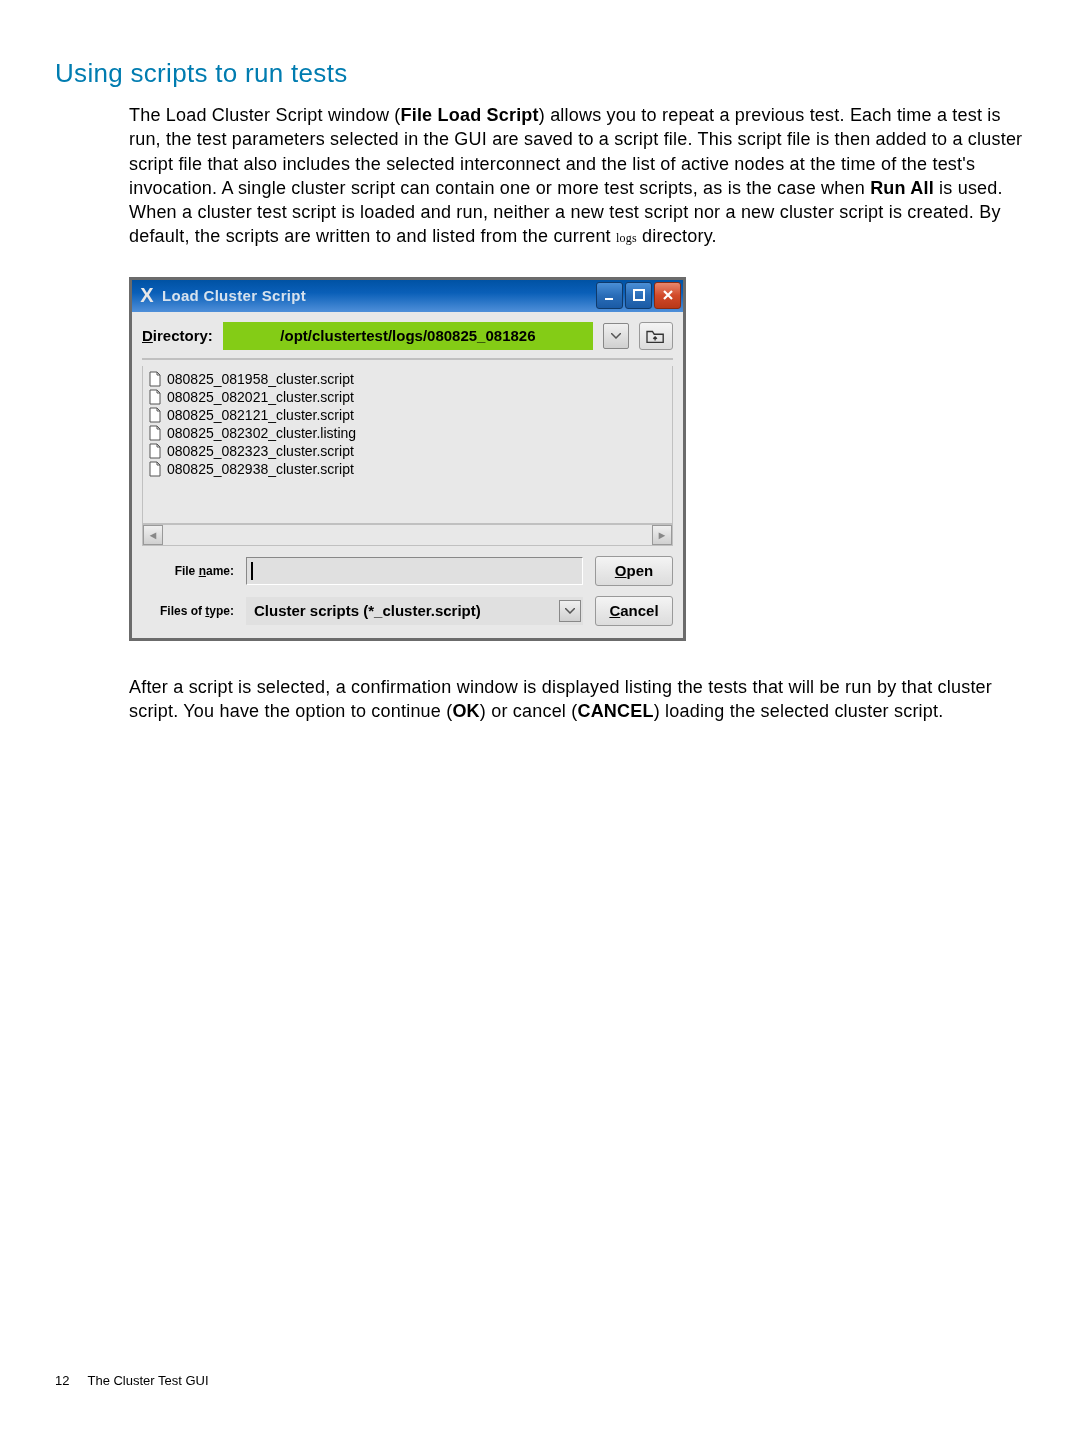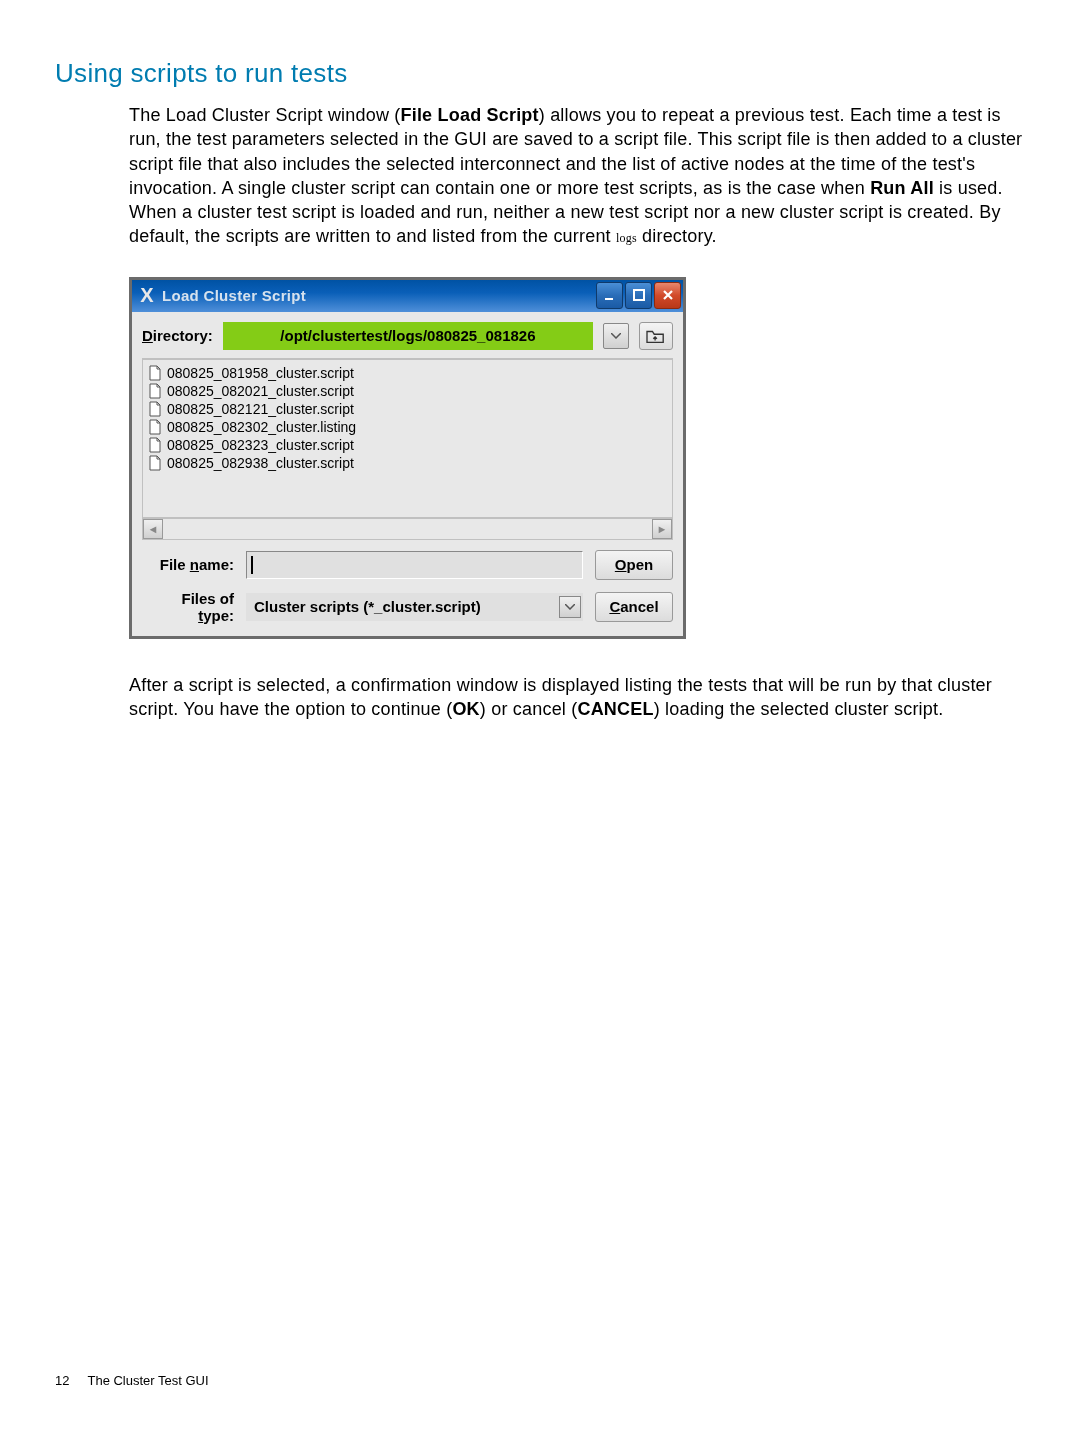--- a/index.html
+++ b/index.html
@@ -92,21 +92,21 @@
     .dialog-body {
       background: #e8e8e8;
       padding: 10px 10px 12px 10px;
     }
     .directory-row {
       display: flex;
       align-items: center;
       gap: 10px;
       padding-bottom: 8px;
       border-bottom: 2px solid #c0c0c0;
-      margin-bottom: 0;
+      margin-bottom: 6px;
     }
     .dir-label {
       font-size: 15px;
       font-weight: 700;
       color: #000;
     }
     .dir-label .u { text-decoration: underline; }
     .dir-value-box {
       flex: 1;
       height: 28px;
@@ -188,21 +188,21 @@
       font-size: 11px;
     }
 
     .filename-row, .filetype-row {
       display: flex;
       align-items: center;
       gap: 12px;
       margin-top: 10px;
     }
     .row-label {
-      font-size: 15px;
+      font-size: 12px;
       font-weight: 700;
       color: #000;
       width: 92px;
       text-align: right;
     }
     .row-label .u { text-decoration: underline; }
     .filename-input {
       flex: 1;
       height: 28px;
       background: #e0e0e0;

